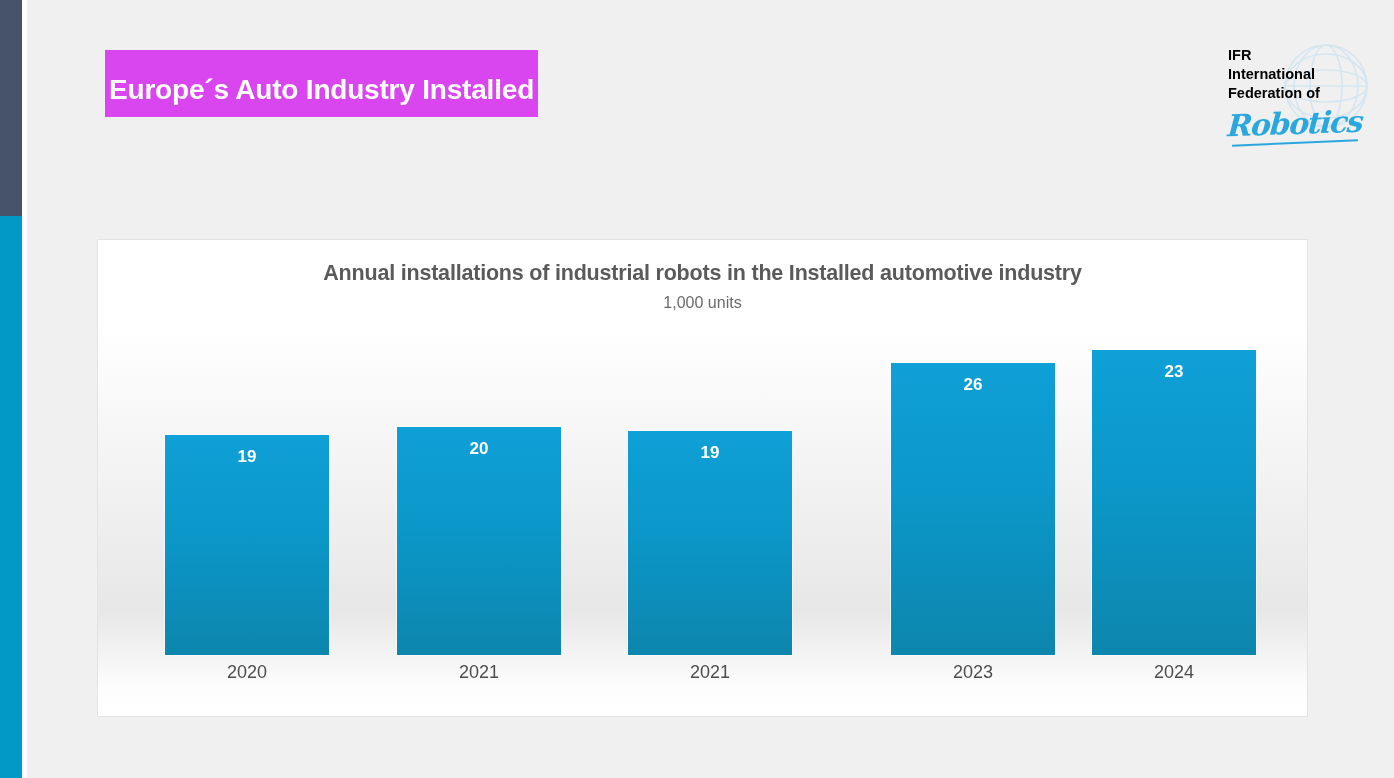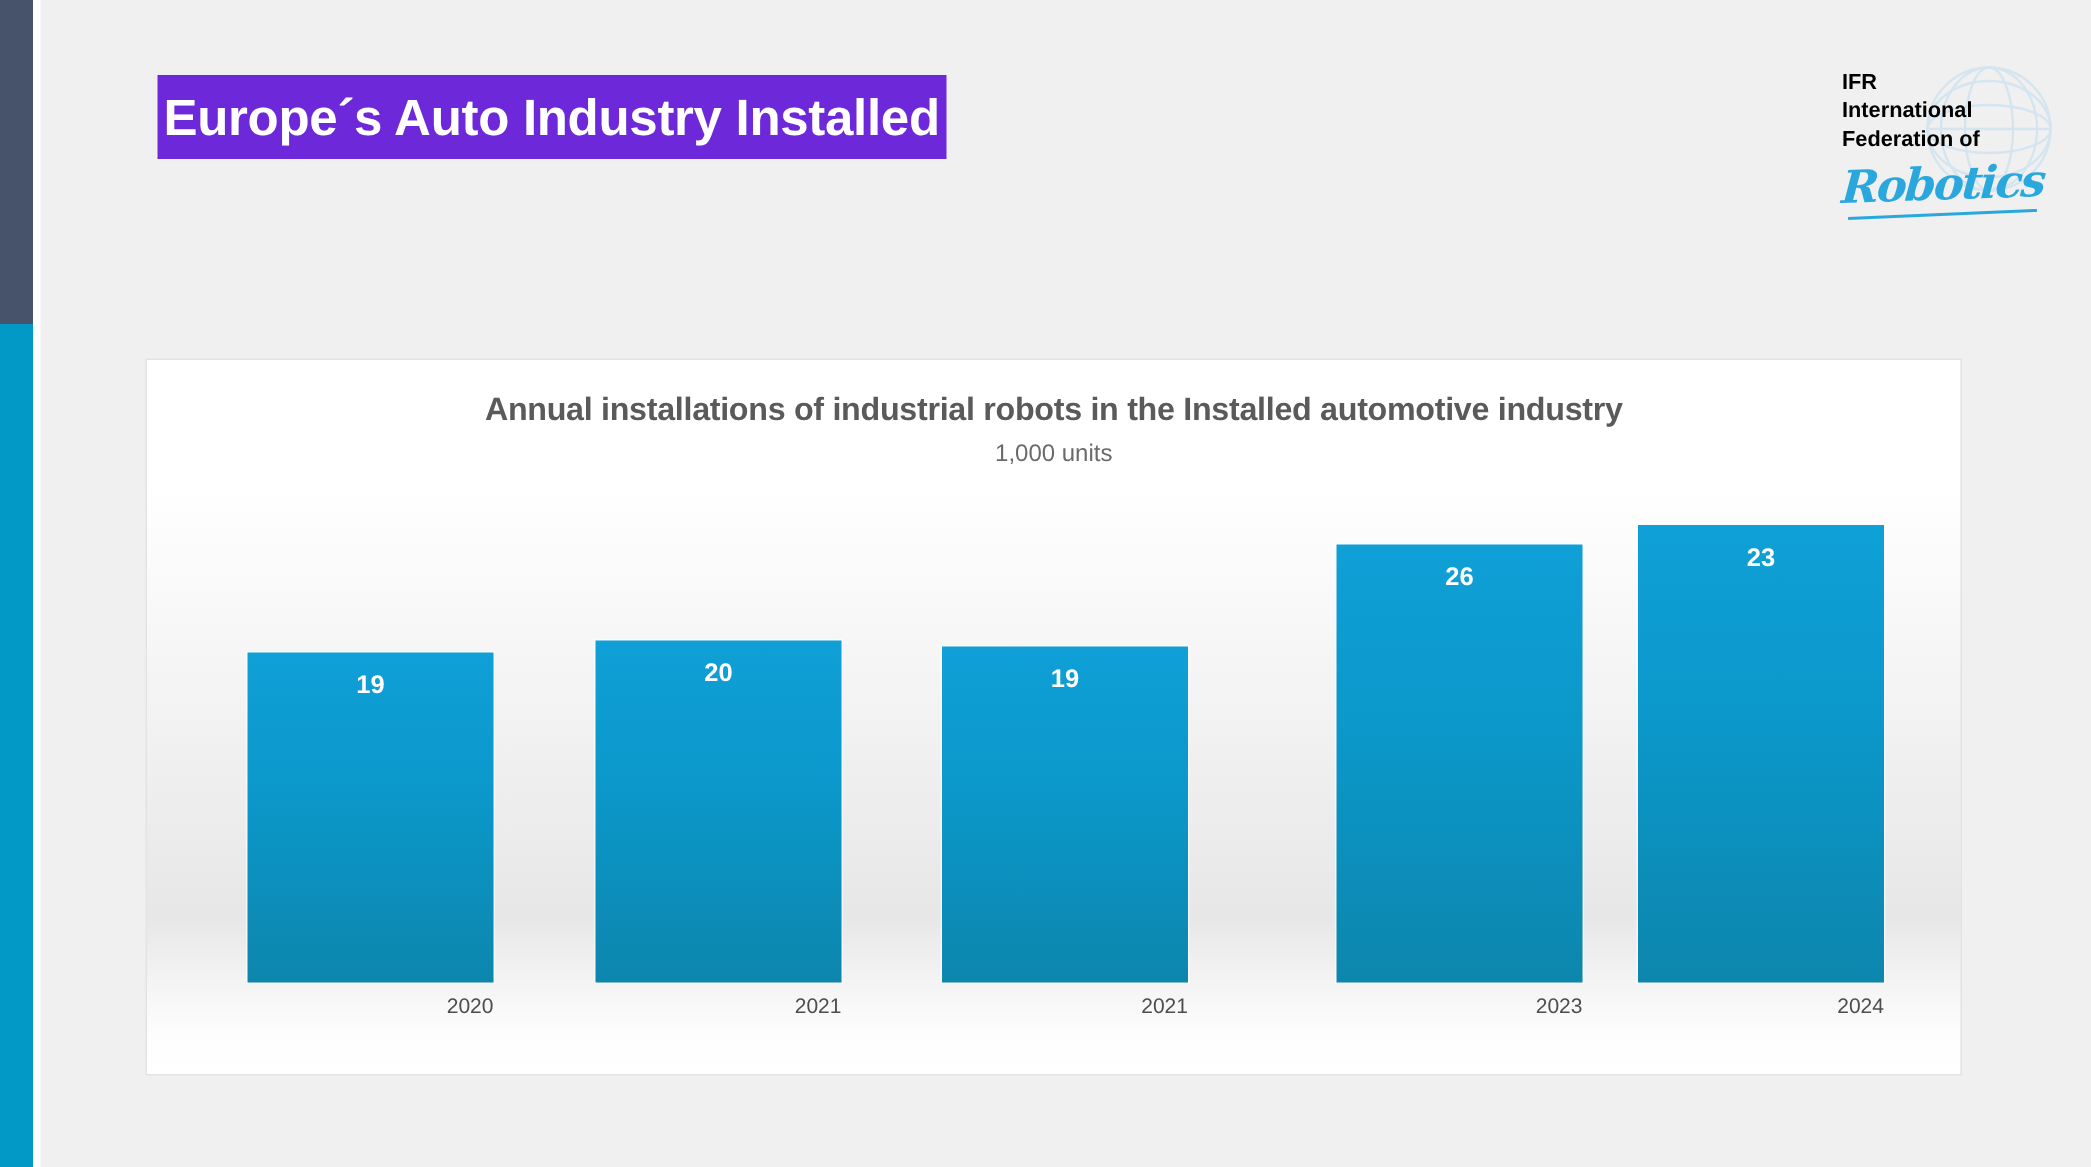--- a/index.html
+++ b/index.html
@@ -36,26 +36,26 @@
   }
 
   
   #slide-title {
     position: absolute;
     left: 105px; top: 50px;
     width: 760px;
   }
   #slide-title .tline {
     display: table;
-    background: #6d28d9;
+    background: #d946ef;
     color: #ffffff;
-    font-size: 34px;
+    font-size: 28px;
     font-weight: bold;
     line-height: 50px;
-    padding: 4px 4px 2px 4px;
+    padding: 15px 4px 2px 4px;
     letter-spacing: -0.2px;
     white-space: nowrap;
   }
 
   
   #ifr-logo {
     position: absolute;
     left: 1228px; top: 38px;
     width: 150px; height: 115px;
   }
@@ -159,22 +159,22 @@
     color: #ffffff;
     font-size: 17px;
     font-weight: bold;
   }
   .bar-label {
     position: absolute;
     left: 0;
     top: 100%;
     margin-top: 7px;
     width: 164px;
-    text-align: right;
-    font-size: 14px;
+    text-align: center;
+    font-size: 18px;
     color: #4d4d4d;
   }
 
   #chart-source {
     position: absolute;
     right: 14px;
     bottom: 9px;
     font-size: 13.5px;
     color: #6e6e6e;
   }

